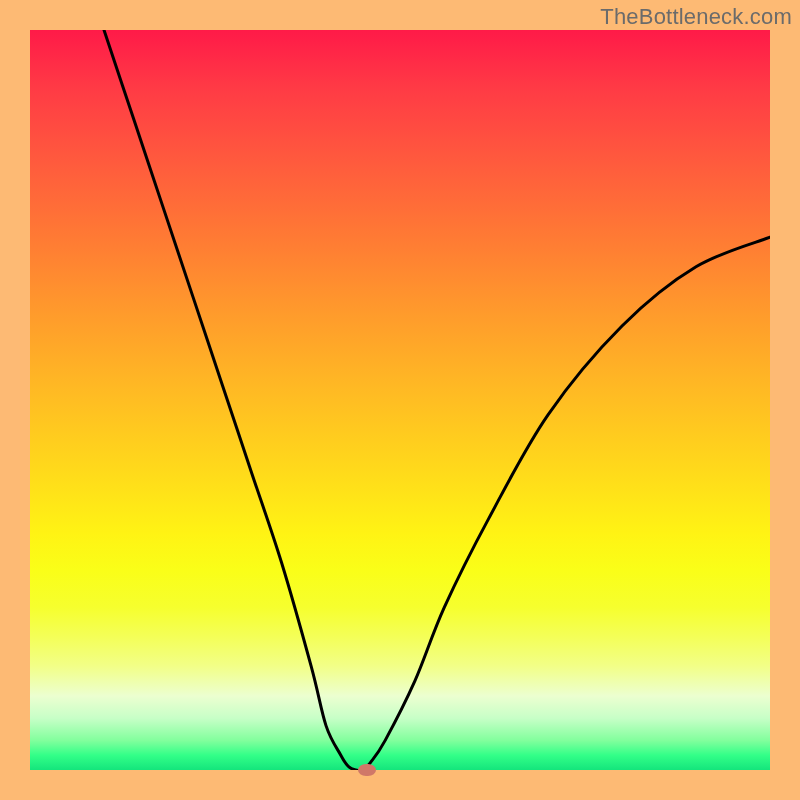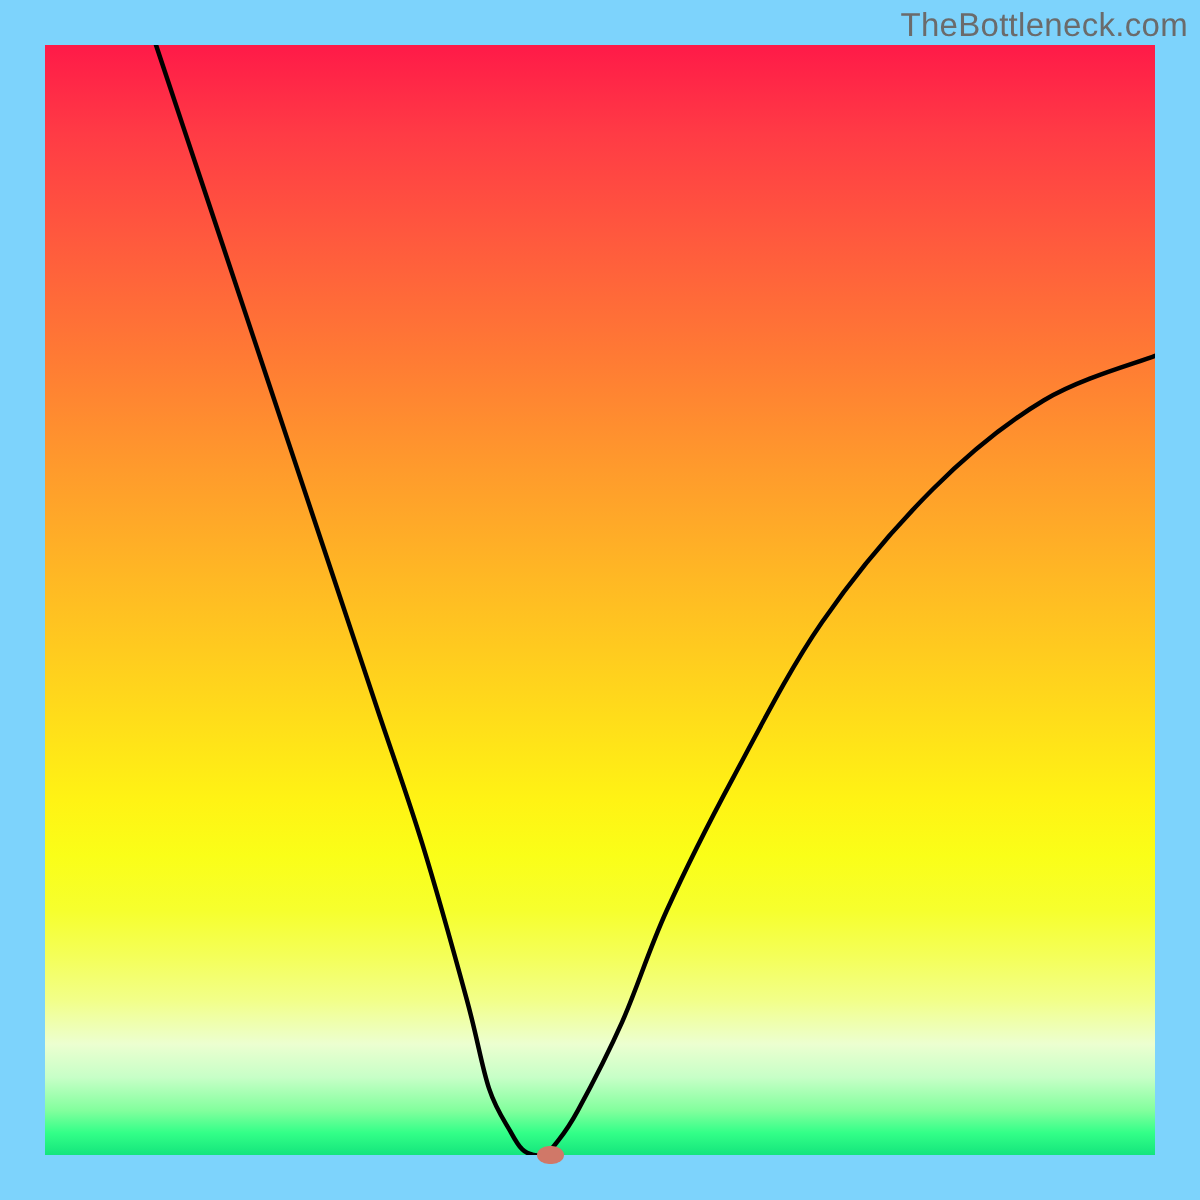--- a/index.html
+++ b/index.html
@@ -10,21 +10,21 @@
     background: #000;
     overflow: hidden;
     font-family: Arial, Helvetica, sans-serif;
   }
   .frame {
     position: absolute;
     left: 0;
     top: 0;
     width: 800px;
     height: 800px;
-    background: #7dd3fc;
+    background: #fdba74;
   }
   .plot-area {
     position: absolute;
     left: 30px;
     top: 30px;
     width: 740px;
     height: 740px;
     
     background: linear-gradient(to bottom,
       #ff1a48 0%,

